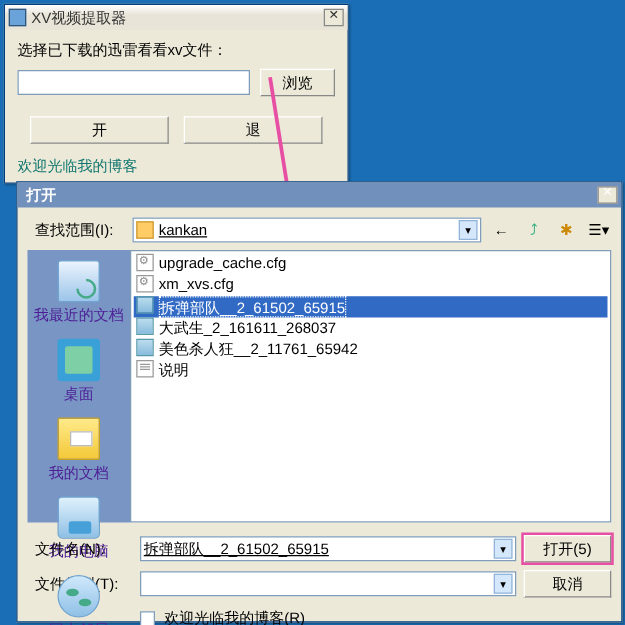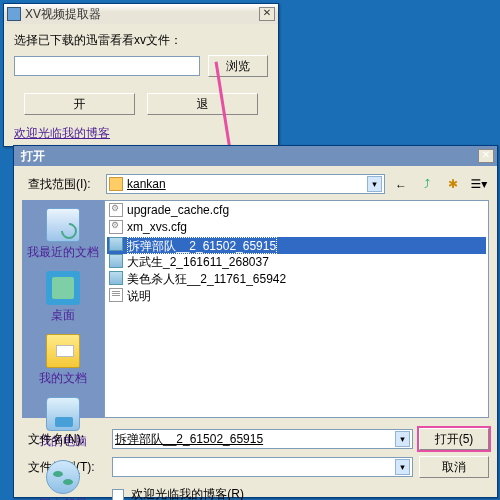--- a/index.html
+++ b/index.html
@@ -10,21 +10,21 @@
 .titlebar { height: 20px; background: linear-gradient(#fff,#e8e4d8 40%,#e8e4d8); display: flex; align-items: center; padding: 0 3px; color: #333; }
 .titlebar2 { background: #7290bc; color: #fff; }
 .t-icon { width: 14px; height: 14px; margin-right: 4px; display: inline-block; }
 .t-title { flex: 1; }
 .close-btn { width: 16px; height: 14px; background: #ece9d8; border: 1px solid #888; font-size: 10px; line-height: 10px; text-align: center; cursor: pointer; }
 
 .txt-in { height: 20px; border: 1px solid #7f9db9; background: #fff; padding: 1px 3px; }
 .btn { height: 22px; min-width: 60px; background: #ece9d8; border: 1px solid #888; border-top-color: #fff; border-left-color: #fff; cursor: pointer; }
 .btn.hl { outline: 2px solid #e64fa3; }
 
-.lnk { color: #4c1d95; text-decoration: underline; cursor: pointer; }
+.lnk { color: #0f766e; cursor: pointer; }
 
 .combo { height: 20px; border: 1px solid #7f9db9; background: #fff; display: flex; align-items: center; padding: 0 2px; }
 .combo .ci { width: 14px; height: 14px; background: #fc6; border: 1px solid #c93; margin-right: 4px; }
 .combo .ct { flex: 1; text-decoration: underline; }
 .combo .cd { width: 15px; height: 16px; background: #d4e7fb; border: 1px solid #93b4d9; text-align: center; font-size: 9px; line-height: 14px; }
 
 .tool-ic { width: 20px; height: 20px; border: 1px solid transparent; display: inline-flex; align-items: center; justify-content: center; cursor: pointer; }
 
 .sidebar { width: 82px; background: #7995c4; display: flex; flex-direction: column; align-items: center; padding-top: 8px; gap: 10px; }
 .sb-item { text-align: center; color: #4c1d95; cursor: pointer; }

